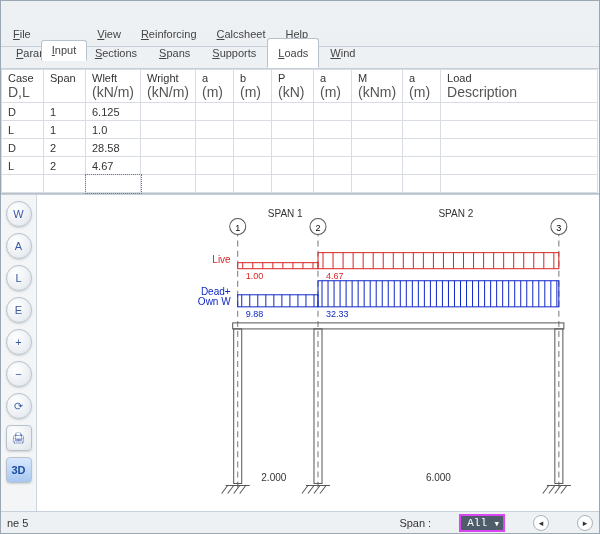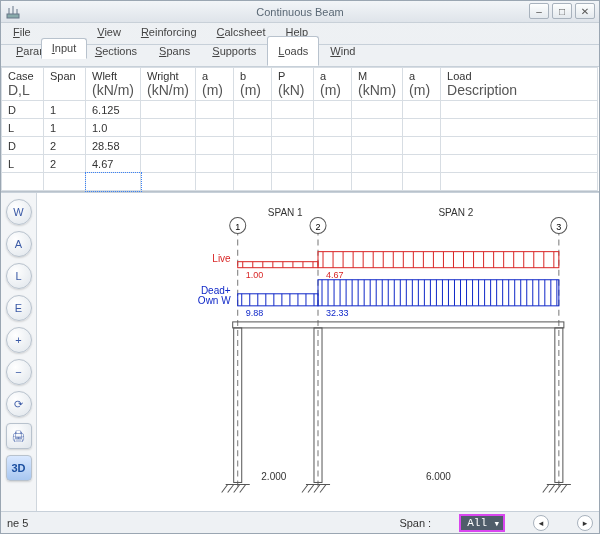--- a/index.html
+++ b/index.html
@@ -3,21 +3,21 @@
 <meta charset="utf-8">
 <style>
   * { box-sizing: border-box; margin: 0; padding: 0; }
   html, body { width: 600px; height: 534px; overflow: hidden; font-family: Tahoma, Arial, sans-serif; font-size: 11px; color: #333; }
   .window { width: 600px; height: 534px; background: linear-gradient(#eef1f4,#e6e9ec); border: 1px solid #9aa6b2; display: flex; flex-direction: column; }
   .titlebar { height: 22px; display: flex; align-items: center; justify-content: center; position: relative; background: linear-gradient(#f2f5f8,#dfe4ea); border-bottom: 1px solid #c8d0d8; }
   .titlebar .app-icon { position: absolute; left: 4px; top: 3px; width: 16px; height: 16px; }
   .titlebar .title-text { color: #5a6875; font-size: 11px; }
   .win-controls { position: absolute; right: 4px; top: 2px; display: flex; gap: 3px; }
   .win-btn { width: 20px; height: 16px; border: 1px solid #a8b2bd; background: linear-gradient(#fdfefe,#e4e9ee); border-radius: 2px; display:flex; align-items:center; justify-content:center; font-size:10px; color:#555; cursor:pointer;}
-  .menubar { height: 22px; display: flex; align-items: stretch; padding: 0 2px; gap: 0; border-bottom: 1px solid #c7d0d9; }
+  .menubar { height: 22px; display: flex; align-items: stretch; padding: 0 2px; gap: 0; border-bottom: 1px solid #c7d0d9; margin-top: 24px; }
   .menu-item { padding: 3px 10px 0 10px; color: #444; text-decoration: underline; text-decoration-color: transparent; cursor: pointer; }
   .menu-item.hot::first-letter { text-decoration: underline; }
   .menu-item.active-tab { background: #fff; border: 1px solid #b8c2cd; border-bottom: 1px solid #fff; border-radius: 3px 3px 0 0; position: relative; top: 15px; }
   .subtabs { height: 22px; display: flex; align-items: flex-end; padding: 0 4px; background: #eef1f4; border-bottom: 1px solid #c7d0d9;}
   .subtab { padding: 8px 10px; color: #444; border: 1px solid transparent; cursor:pointer;}
   .subtab.hot::first-letter { text-decoration: underline; }
   .subtab.active { background: #fff; border: 1px solid #b8c2cd; border-bottom: 1px solid #fff; border-radius: 3px 3px 0 0; }
   .grid { border-collapse: collapse; width: calc(100% - 1px); background: #fff; font-size: 11px;}
   .grid th, .grid td { border: 1px solid #d7dde3; padding: 2px 6px; text-align: left; height: 18px; }
   .grid th { background: #fff; font-weight: normal; color: #333; vertical-align: top; }
@@ -35,32 +35,20 @@
   .status-select { appearance:none; border:2px solid #d946ef; background:#4f5d6a; color:#fff; padding:1px 16px 1px 6px; font-size:11px; position:relative;font-family:Liberation Mono, monospace;}
   .stepper-btn { width:16px; height:16px; border:1px solid #a8b2bd; border-radius:50%; background:#fff; display:inline-flex; align-items:center; justify-content:center; font-size:9px; cursor:pointer; }
   .hot::first-letter { text-decoration: underline; }
   svg text { font-family: Tahoma, Arial, sans-serif; }
 </style>
 </head>
 <body>
 
 <div class="window">
 
-  <div class="titlebar">
-    <svg class="app-icon" viewBox="0 0 16 16">
-        <rect x="2" y="10" width="12" height="4" fill="#8aa" stroke="#678"></rect>
-        <path d="M4 10 V4 M8 10 V2 M12 10 V5" stroke="#678" stroke-width="1" fill="none"></path>
-      </svg>
-    <span class="title-text">Continuous Beam</span>
-    <div class="win-controls">
-      <div class="win-btn">–</div>
-      <div class="win-btn">□</div>
-      <div class="win-btn">✕</div>
-    </div>
-  </div>
 
   <div class="menubar">
     <div class="menu-item hot">File</div>
     <div class="menu-item hot active-tab">Input</div>
     <div class="menu-item hot">View</div>
     <div class="menu-item hot">Reinforcing</div>
     <div class="menu-item hot">Calcsheet</div>
     <div class="menu-item hot">Help</div>
   </div>
 

